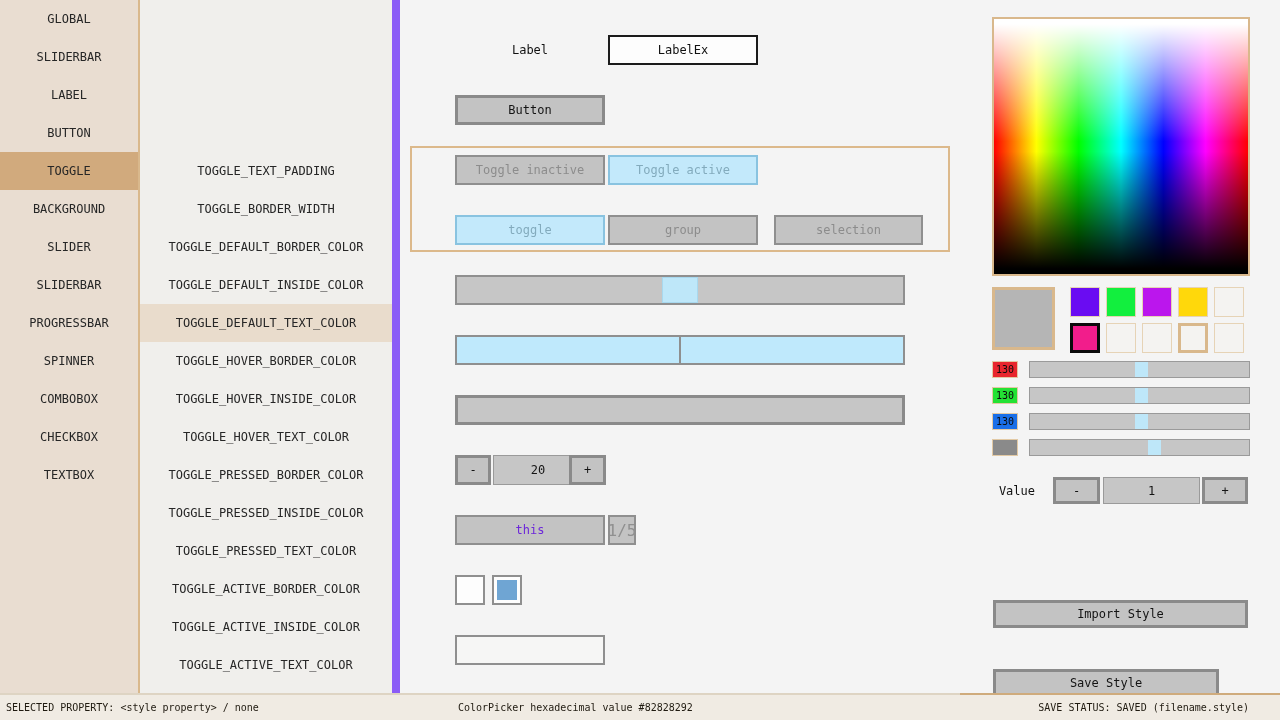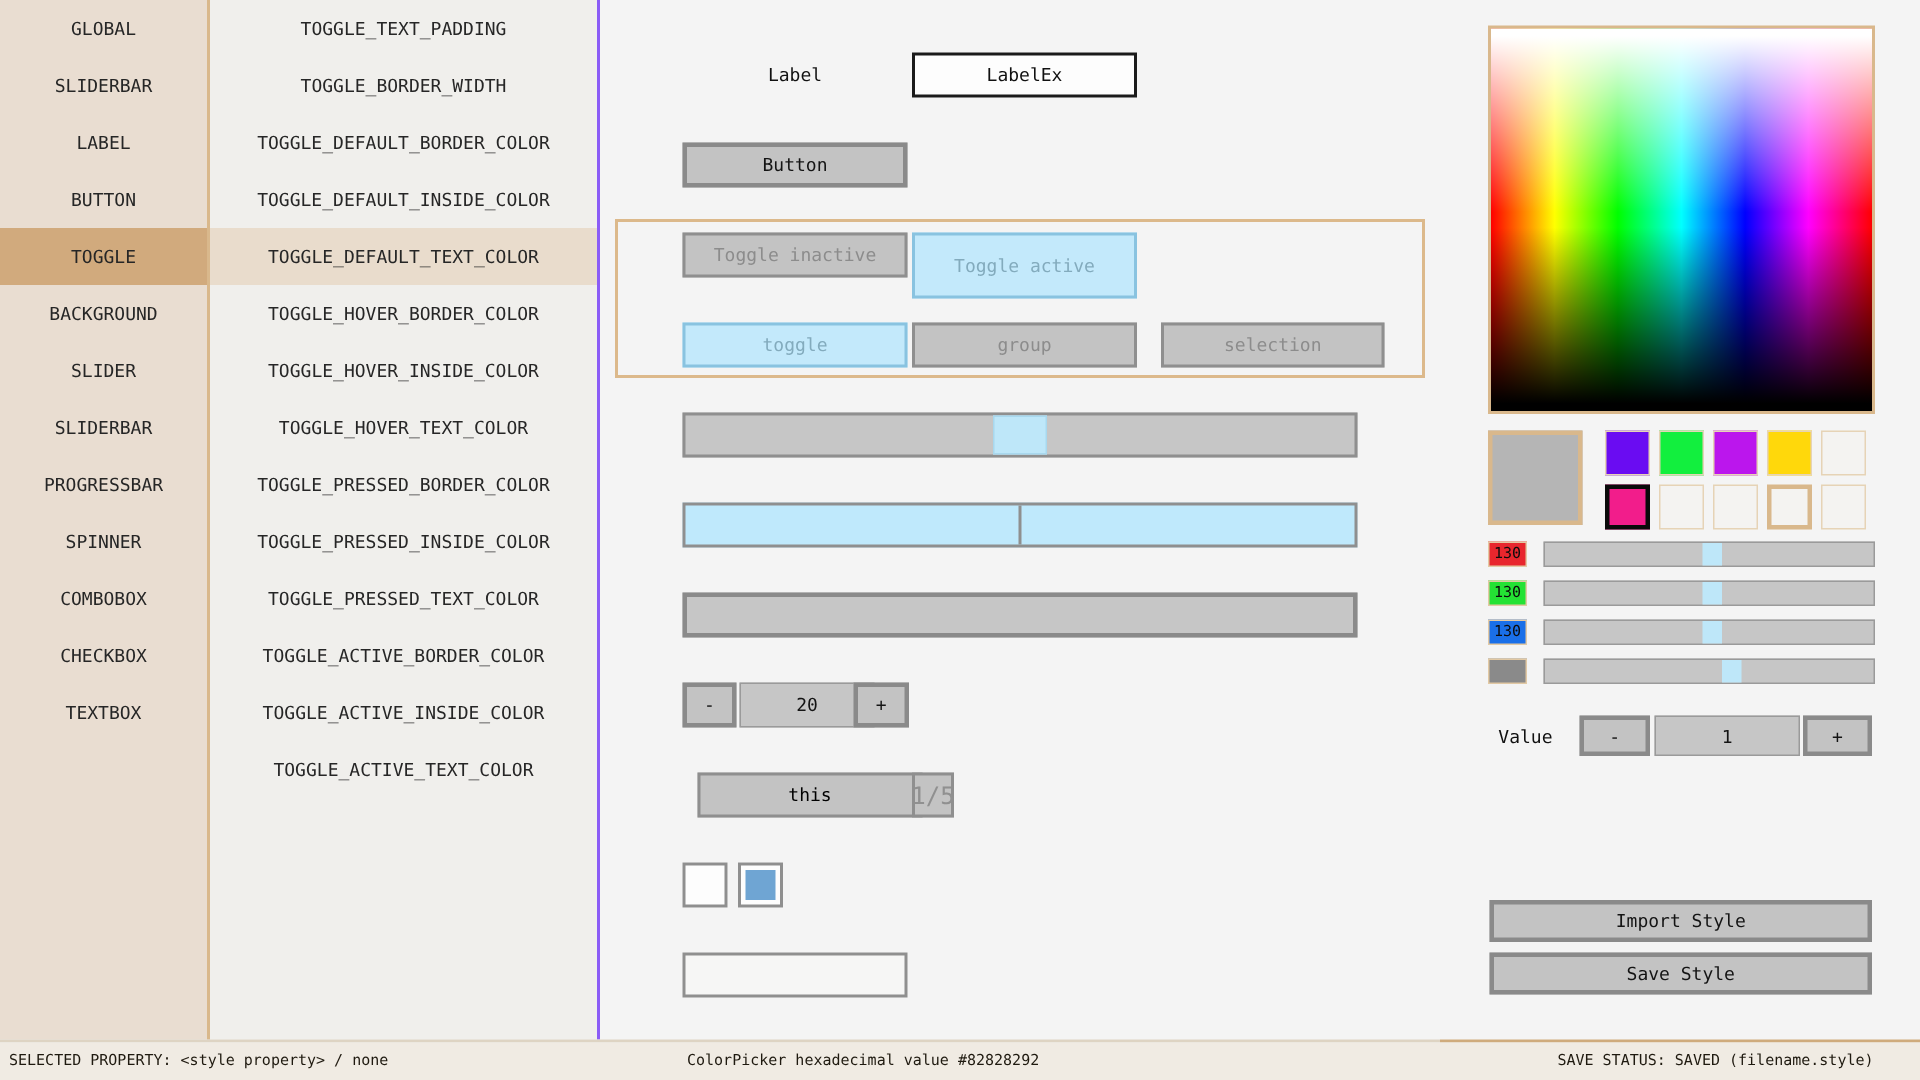--- a/index.html
+++ b/index.html
@@ -9,59 +9,59 @@
 
   
   #sidebar { position:absolute; left:0; top:0; width:140px; height:693px;
              background:#e9ddd1; border-right:2px solid #d9b88c; }
   .nav-item { height:38px; line-height:38px; text-align:center; font-size:12px;
               letter-spacing:0px; cursor:default; }
   .nav-item.selected { background:var(--sel-tan); }
 
   
   #props { position:absolute; left:140px; top:0; width:260px; height:693px;
-           background:#f0efec; border-right:2px solid #8b5cf6; }
+           background:#f0efec; border-right:8px solid #8b5cf6; padding-top:152px; }
   .prop-item { height:38px; line-height:38px; text-align:center; font-size:12px; }
   .prop-item.selected { background:var(--sel-row); }
 
   
   #main { position:absolute; left:400px; top:0; width:560px; height:693px; }
   .abs { position:absolute; }
   .cell { display:flex; align-items:center; justify-content:center; font-size:12px; }
   .btn-gray   { background:#c3c3c3; border:3px solid #8a8a8a; color:#141414; }
   .toggle-gray{ background:#c3c3c3; border:2px solid #8f8f8f; color:#8c8c8c; }
   .toggle-blue{ background:var(--tg-bg); border:2px solid var(--tg-border); color:var(--tg-text); }
 
   #label-text { left:88px; top:38px; width:84px; height:24px; color:#111; }
   #labelex    { left:208px; top:35px; width:150px; height:30px; background:#fdfdfd;
                 border:2px solid #1b1b1b; color:#111; }
   #button     { left:55px; top:95px; width:150px; height:30px; }
   #groupbox   { left:10px; top:146px; width:540px; height:106px; border:2px solid #dcb98b; }
   #tg-inactive{ left:55px;  top:155px; width:150px; height:30px; }
-  #tg-active  { left:208px; top:155px; width:150px; height:44px; }
+  #tg-active  { left:208px; top:155px; width:150px; height:30px; }
   #tg-toggle  { left:55px;  top:215px; width:150px; height:30px; }
   #tg-group   { left:208px; top:215px; width:150px; height:30px; }
   #tg-select  { left:362px; top:215px; width:149px; height:30px;margin-left:12px; }
 
   #slider      { left:55px; top:275px; width:450px; height:30px;
                  background:#c6c6c6; border:2px solid #8f8f8f; }
   #slider-handle { position:absolute; top:0; width:36px; height:26px;
                  background:var(--handle); border:1px solid #a8d8ee; }
   #sliderbar   { left:55px; top:335px; width:450px; height:30px;
                  background:var(--barfill); border:2px solid #8f8f8f; }
   #sliderbar-divider { position:absolute; top:0; width:2px; height:26px; background:#8f8f8f; }
   #progressbar { left:55px; top:395px; width:450px; height:30px;
                  background:#c6c6c6; border:3px solid #8a8a8a; }
 
   #spin-minus { left:55px;  top:455px; width:36px; height:30px; }
   #spin-value { left:93px;  top:455px; width:90px; height:30px;
                 background:#c6c6c6; border:1px solid #9a9a9a; color:#141414; }
   #spin-plus  { left:169px; top:455px; width:37px; height:30px; }
 
-  #combo-main { left:65px;  top:515px; width:150px; height:30px; color:#000000; }
+  #combo-main { left:55px;  top:515px; width:150px; height:30px; color:#6d28d9; }
   #combo-page { left:208px; top:515px; width:28px; height:30px; color:#909090; font-size:16px; }
 
   .checkbox { top:575px; width:30px; height:30px; background:#fdfdfd;
               border:2px solid #8f8f8f; display:flex; align-items:center; justify-content:center; }
   #checkbox-1 { left:55px; }
   #checkbox-2 { left:92px; }
   #checkbox-2 .check-fill { width:20px; height:20px; background:var(--check); }
 
   #textbox { left:55px; top:635px; width:150px; height:30px;
              background:#f6f6f5; border:2px solid #8f8f8f; }
@@ -87,21 +87,21 @@
                 background:#c6c6c6; border:1px solid #9a9a9a; }
   .chan-handle{ position:absolute; top:0; width:13px; height:15px; background:var(--handle); }
 
   #value-label { left:15px; top:477px; width:60px; height:27px; justify-content:flex-end; color:#111; }
   #val-minus { left:93px;  top:477px; width:47px; height:27px; }
   #val-field { left:143px; top:477px; width:97px; height:27px;
                background:#c6c6c6; border:1px solid #9a9a9a; color:#141414; }
   #val-plus  { left:242px; top:477px; width:46px; height:27px; }
 
   #import-btn { left:33px; top:600px; width:255px; height:28px; }
-  #save-btn   { left:33px; top:635px; width:255px; height:28px;text-align:right; }
+  #save-btn   { left:33px; top:669px; width:226px; height:28px;text-align:right; }
 
   
   #statusbar { position:absolute; left:0; top:695px; width:1280px; height:25px;
                background:#f0ebe3; font-size:10px; color:#1f1a10; }
   #sb-border-left  { position:absolute; left:0; top:693px; width:960px; height:2px; background:#ded4c3; }
   #sb-border-right { position:absolute; left:960px; top:693px; width:320px; height:2px; background:#cfab7c; }
   .sb-text { position:absolute; top:0; line-height:25px; white-space:nowrap; }
   #sb-left   { left:6px; }
   #sb-center { left:458px; }
   #sb-right  { right:31px; }

